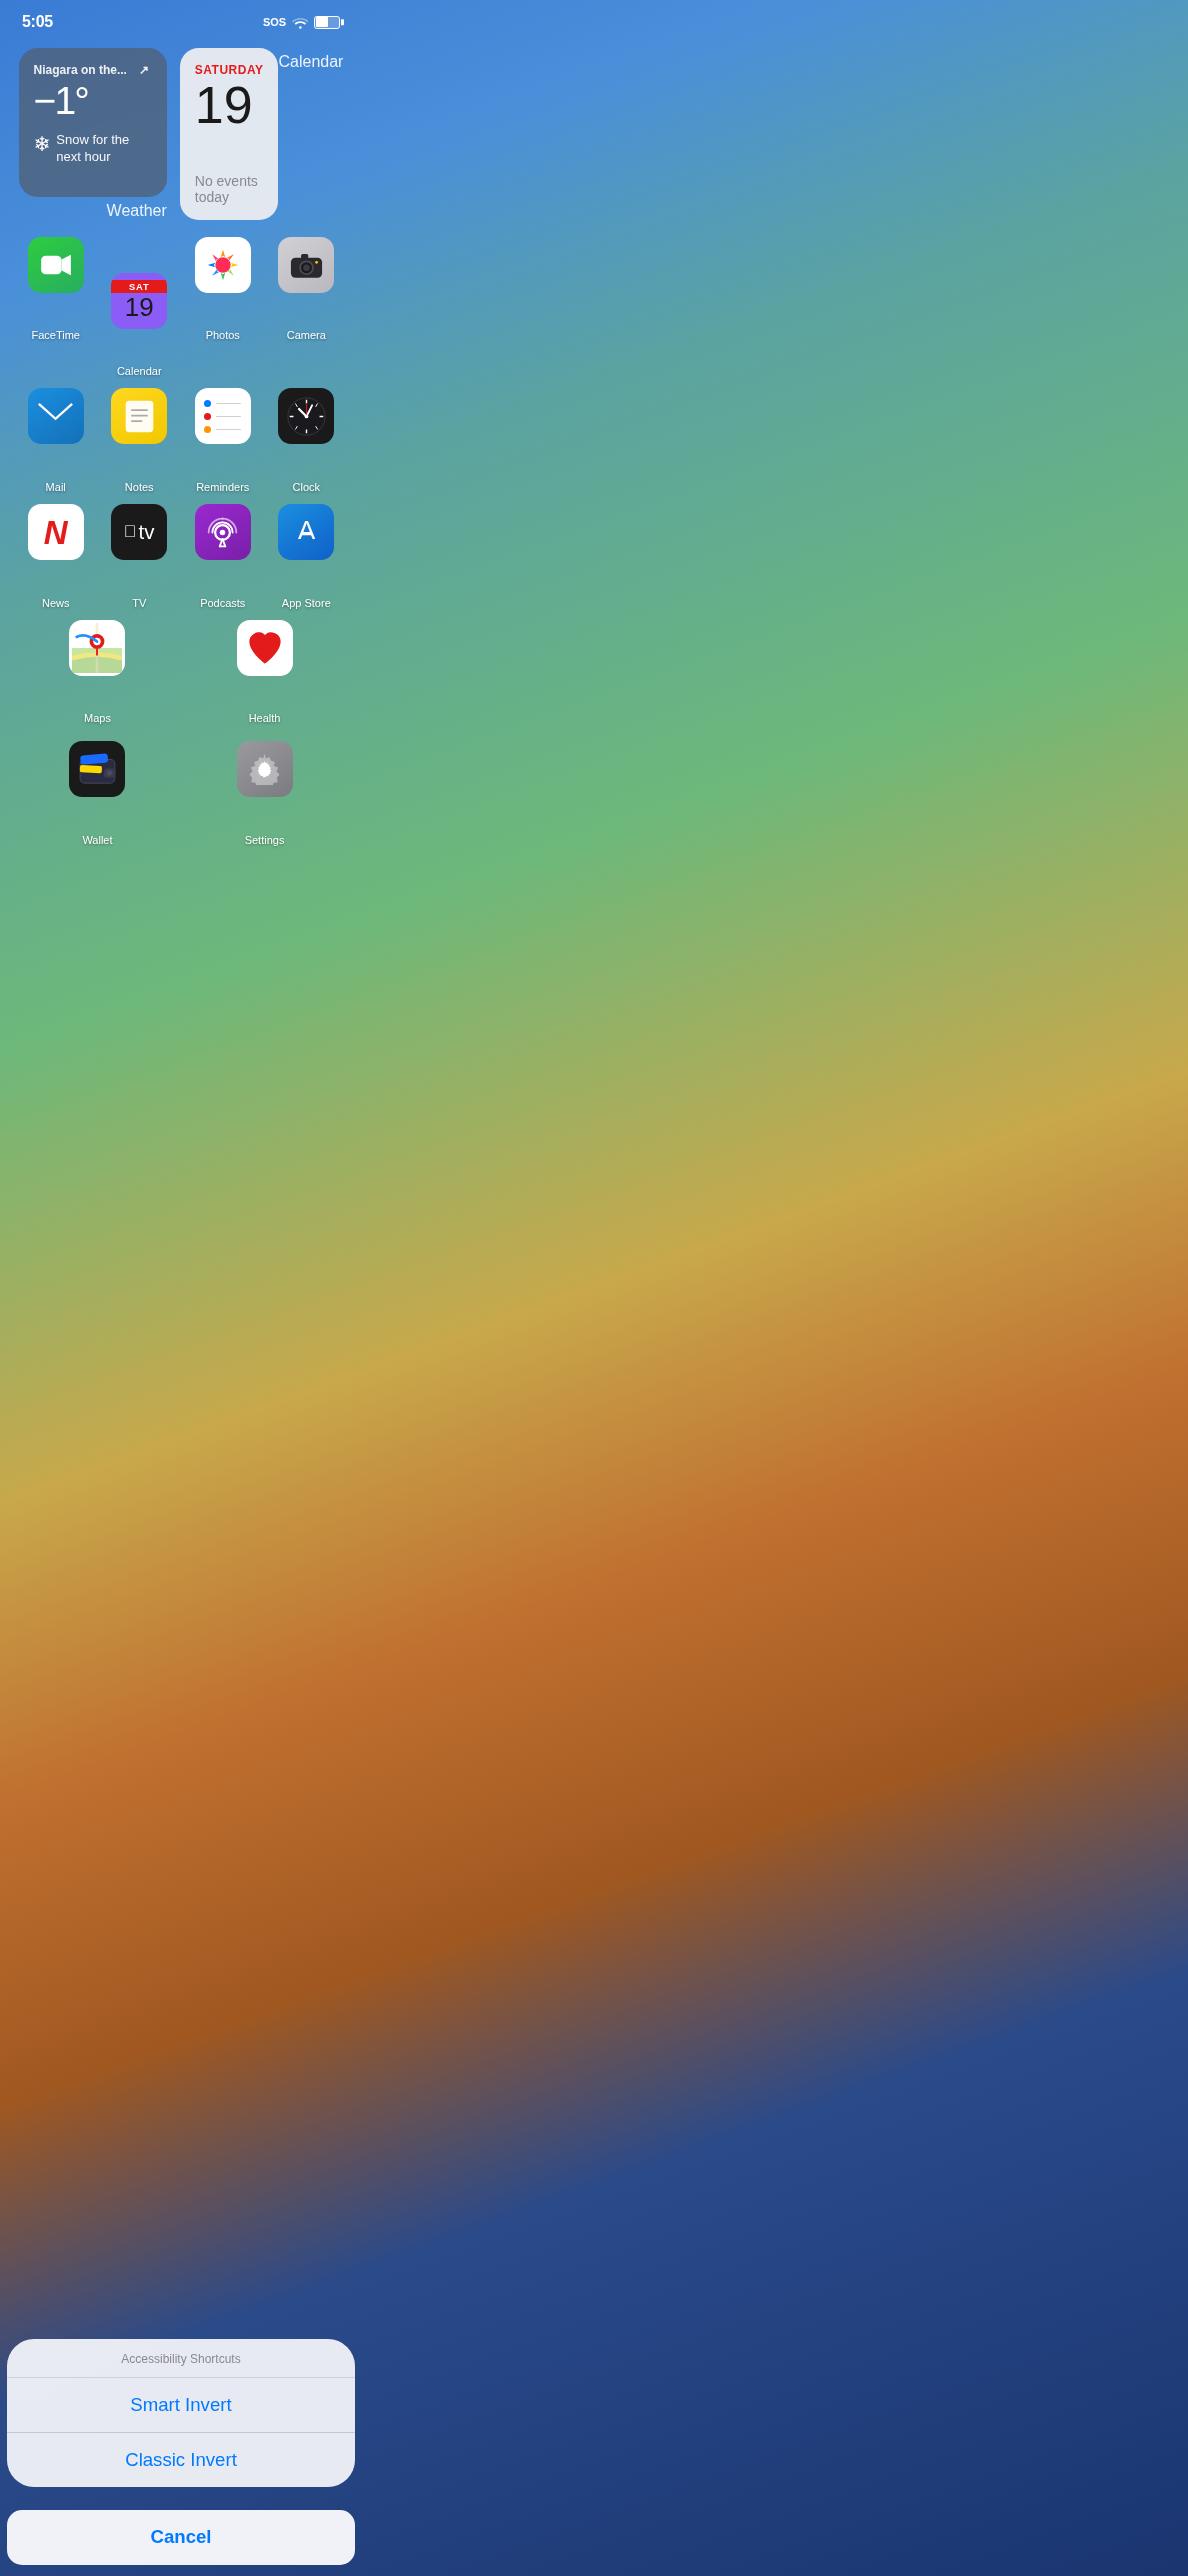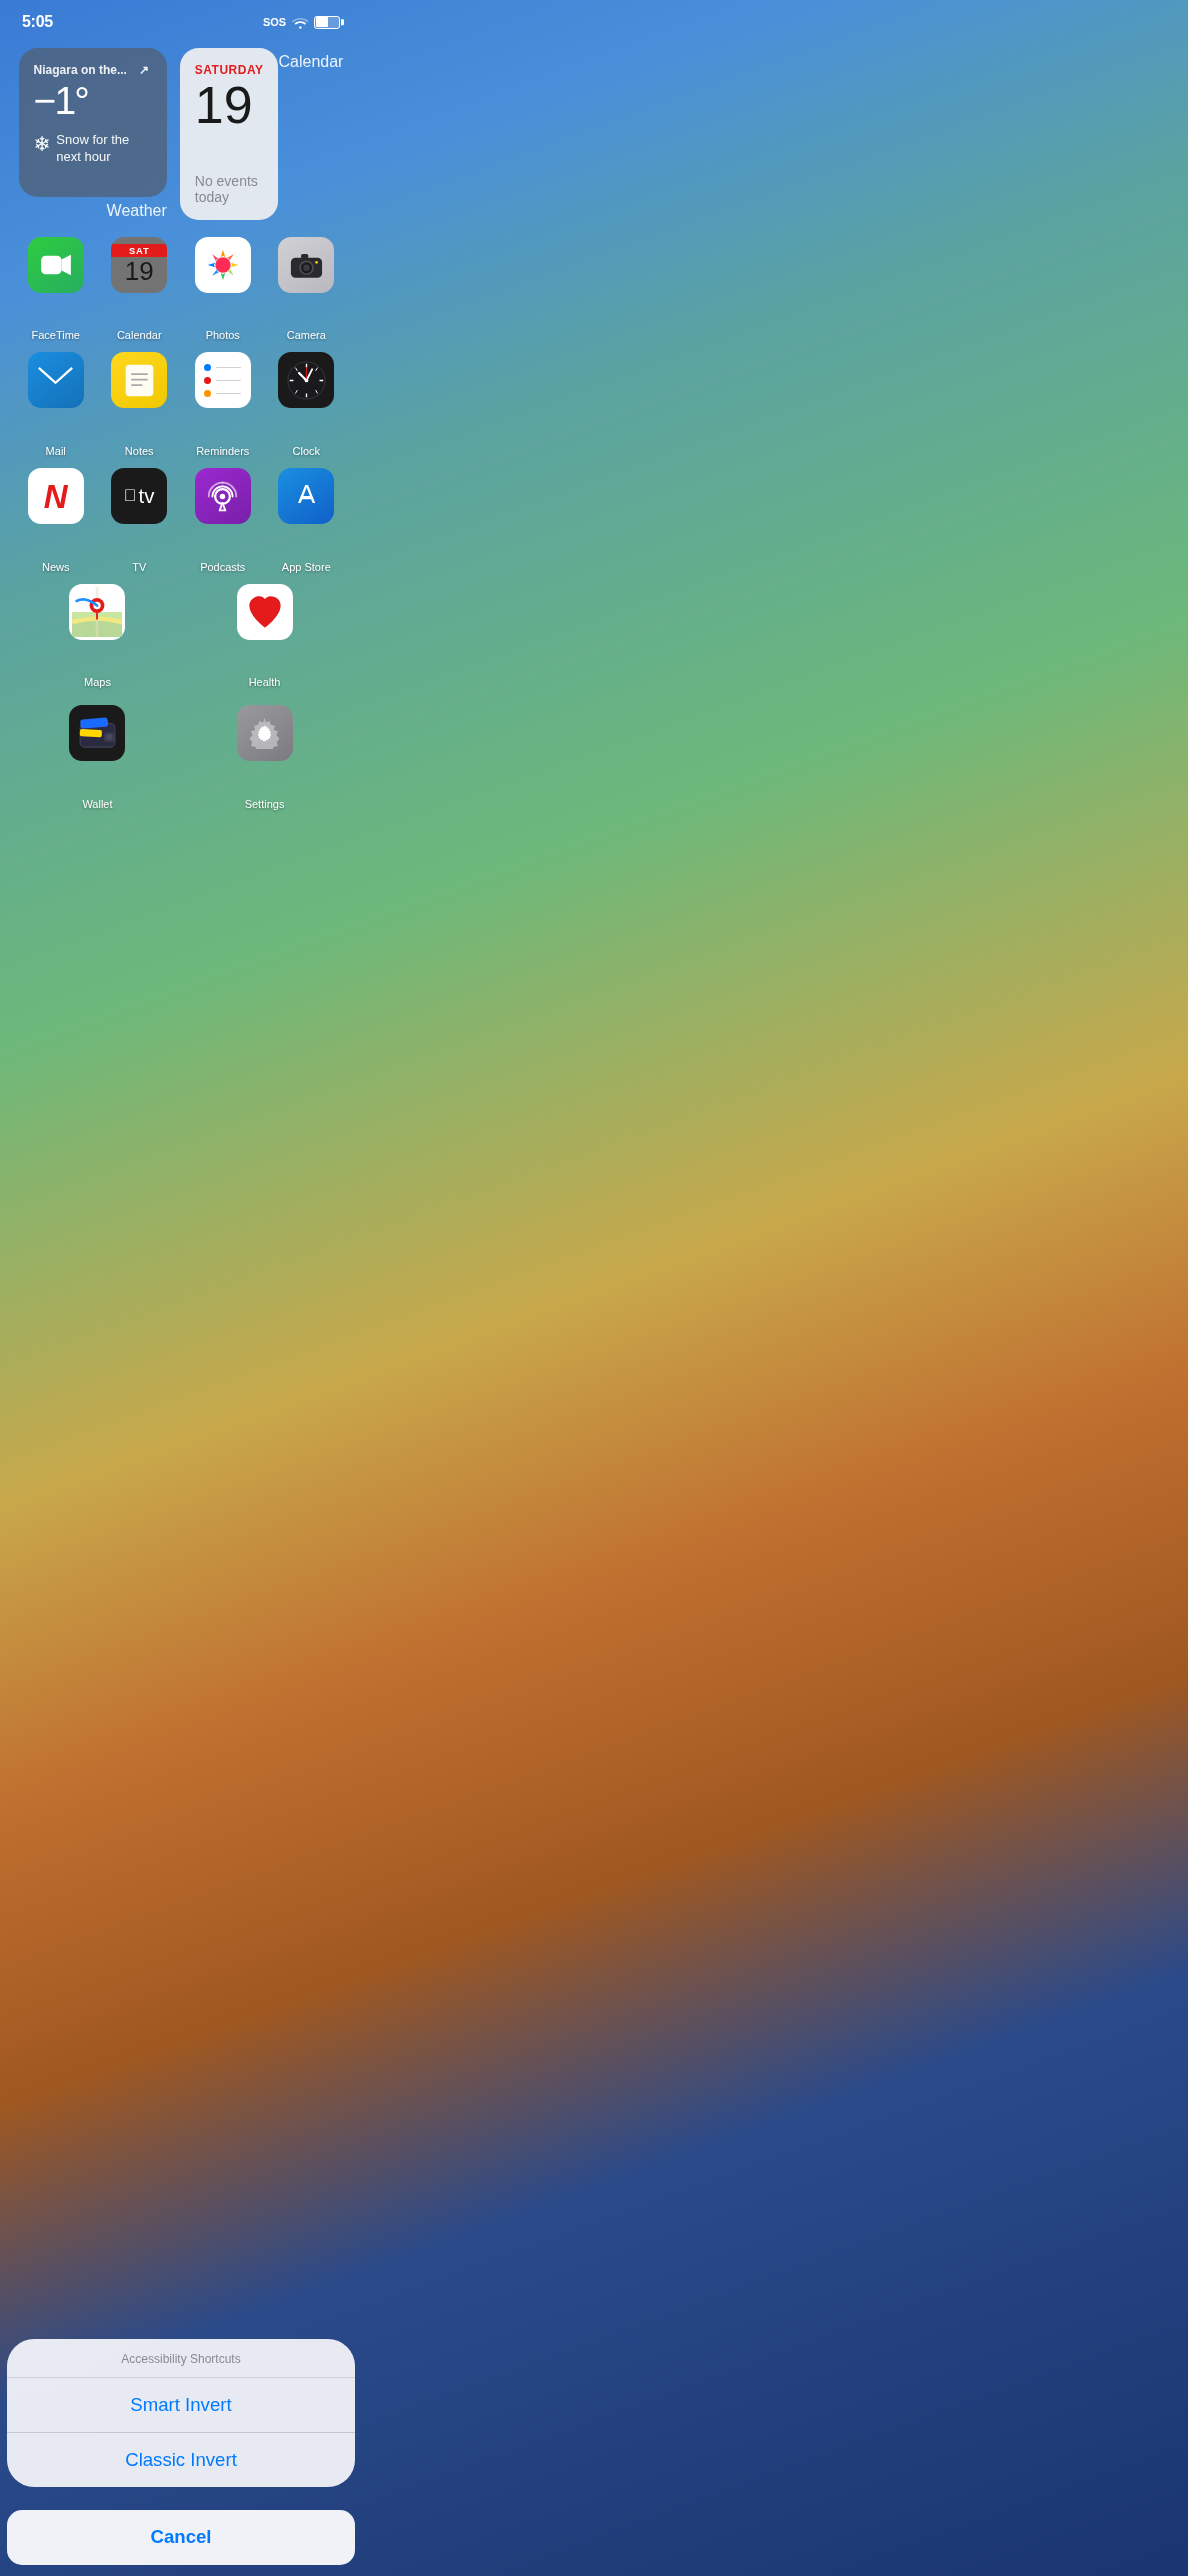--- a/index.html
+++ b/index.html
@@ -230,25 +230,26 @@
       margin-top: 32px;
     }
 
     
     .icon-facetime {
       background: linear-gradient(145deg, #2ecc40, #27ae60);
     }
 
     
     .icon-calendar {
-      background: #737373;
+      background: #8b5cf6;
       flex-direction: column;
       gap: 0;
       border-radius: 13px;
       overflow: hidden;
+      margin-top: 36px;
     }
 
     .cal-icon-header {
       background: #e31b1b;
       width: 100%;
       text-align: center;
       font-size: 9.3px;
       font-weight: 700;
       color: white;
       padding: 1.9px 0;

